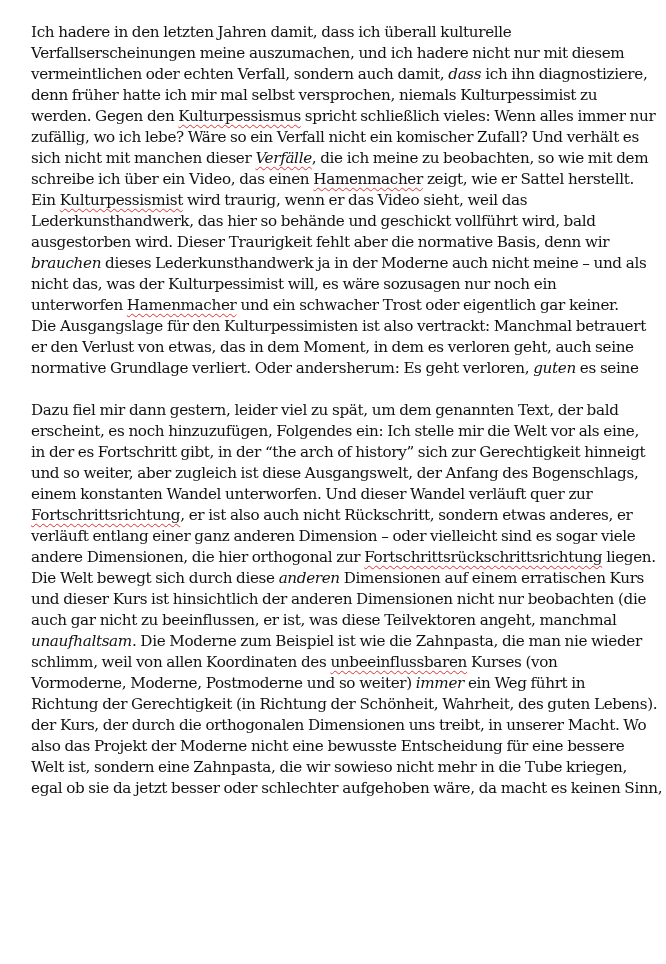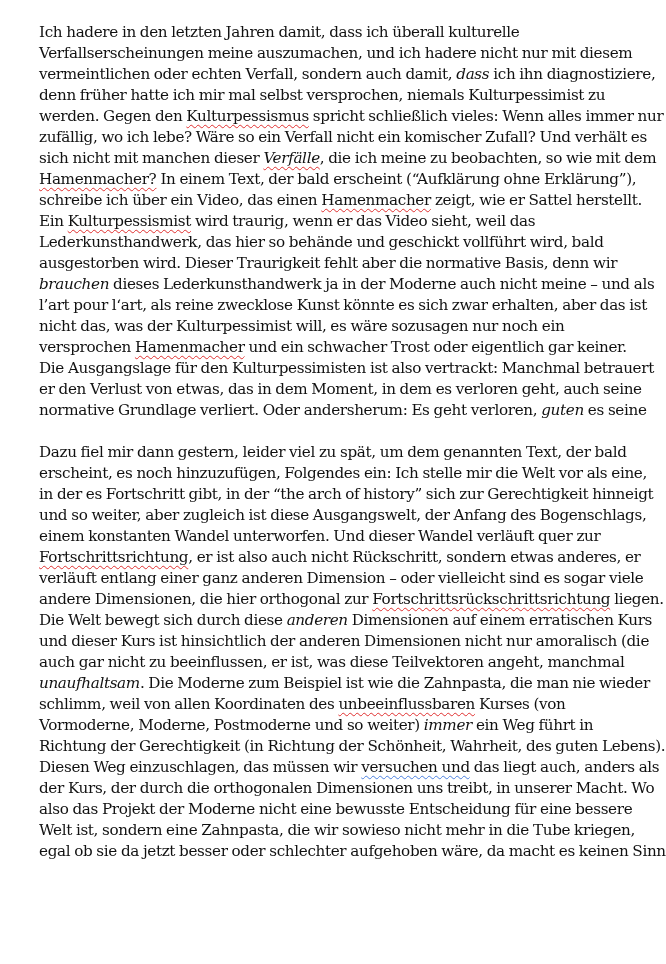--- a/index.html
+++ b/index.html
@@ -3,66 +3,63 @@
 <meta charset="utf-8">
 <style>
   html, body { margin: 0; padding: 0; background: #ffffff; }
   body { width: 666px; height: 964px; overflow: hidden; position: relative; }
   .page {
     position: absolute; left: 28px; top: 22px; width: 624px;
     font-family: "DejaVu Serif", "Liberation Serif", serif;
     font-size: 15.2px; line-height: 21px; color: #111111;
     letter-spacing: -0.35px; word-spacing: -0.5px;
   }
-  .para { margin: 0 0 21px 11px; white-space: normal; }
+  .para { margin: 0 0 21px 3px; white-space: normal; }
   .line { display: block; white-space: nowrap; }
   .sp-red { text-decoration: underline wavy #e03030; text-decoration-thickness: 1px; text-underline-offset: 3px; }
   .sp-blue { text-decoration: underline wavy #4a7fe0; text-decoration-thickness: 1px; text-underline-offset: 3px; }
   em { }
 </style>
 </head>
 <body>
 
 <div class="page">
   <div id="p0" class="para">
       <span class="line"><span>Ich hadere in den letzten Jahren damit, dass ich überall kulturelle</span></span>
       <span class="line"><span>Verfallserscheinungen meine auszumachen, und ich hadere nicht nur mit diesem</span></span>
       <span class="line"><span>vermeintlichen oder echten Verfall, sondern auch damit, </span><em>dass</em><span> ich ihn diagnostiziere,</span></span>
       <span class="line"><span>denn früher hatte ich mir mal selbst versprochen, niemals Kulturpessimist zu</span></span>
       <span class="line"><span>werden. Gegen den </span><span class="sp-red">Kulturpessismus</span><span> spricht schließlich vieles: Wenn alles immer nur</span></span>
       <span class="line"><span>zufällig, wo ich lebe? Wäre so ein Verfall nicht ein komischer Zufall? Und verhält es</span></span>
       <span class="line"><span>sich nicht mit manchen dieser </span><em class="sp-red">Verfälle</em><span>, die ich meine zu beobachten, so wie mit dem</span></span>
-      <span class="line"><span class="sp-red">Hamenmacher?</span><span> In einem Text, der bald erscheint (“Aufklärung ohne Erklärung”),</span></span>
       <span class="line"><span>schreibe ich über ein Video, das einen </span><span class="sp-red">Hamenmacher</span><span> zeigt, wie er Sattel herstellt.</span></span>
       <span class="line"><span>Ein </span><span class="sp-red">Kulturpessismist</span><span> wird traurig, wenn er das Video sieht, weil das</span></span>
       <span class="line"><span>Lederkunsthandwerk, das hier so behände und geschickt vollführt wird, bald</span></span>
       <span class="line"><span>ausgestorben wird. Dieser Traurigkeit fehlt aber die normative Basis, denn wir</span></span>
       <span class="line"><em>brauchen</em><span> dieses Lederkunsthandwerk ja in der Moderne auch nicht meine – und als</span></span>
-      <span class="line"><span>l’art pour l‘art, als reine zwecklose Kunst könnte es sich zwar erhalten, aber das ist</span></span>
       <span class="line"><span>nicht das, was der Kulturpessimist will, es wäre sozusagen nur noch ein</span></span>
-      <span class="line"><span>versprochen </span><span class="sp-red">Hamenmacher</span><span> und ein schwacher Trost oder eigentlich gar keiner.</span></span>
+      <span class="line"><span>unterworfen </span><span class="sp-red">Hamenmacher</span><span> und ein schwacher Trost oder eigentlich gar keiner.</span></span>
       <span class="line"><span>Die Ausgangslage für den Kulturpessimisten ist also vertrackt: Manchmal betrauert</span></span>
       <span class="line"><span>er den Verlust von etwas, das in dem Moment, in dem es verloren geht, auch seine</span></span>
       <span class="line"><span>normative Grundlage verliert. Oder andersherum: Es geht verloren, </span><em>guten</em><span> es seine</span></span>
     </div>
   <div id="p1" class="para">
       <span class="line"><span>Dazu fiel mir dann gestern, leider viel zu spät, um dem genannten Text, der bald</span></span>
       <span class="line"><span>erscheint, es noch hinzuzufügen, Folgendes ein: Ich stelle mir die Welt vor als eine,</span></span>
       <span class="line"><span>in der es Fortschritt gibt, in der “the arch of history” sich zur Gerechtigkeit hinneigt</span></span>
       <span class="line"><span>und so weiter, aber zugleich ist diese Ausgangswelt, der Anfang des Bogenschlags,</span></span>
       <span class="line"><span>einem konstanten Wandel unterworfen. Und dieser Wandel verläuft quer zur</span></span>
       <span class="line"><span class="sp-red">Fortschrittsrichtung</span><span>, er ist also auch nicht Rückschritt, sondern etwas anderes, er</span></span>
       <span class="line"><span>verläuft entlang einer ganz anderen Dimension – oder vielleicht sind es sogar viele</span></span>
       <span class="line"><span>andere Dimensionen, die hier orthogonal zur </span><span class="sp-red">Fortschrittsrückschrittsrichtung</span><span> liegen.</span></span>
       <span class="line"><span>Die Welt bewegt sich durch diese </span><em>anderen</em><span> Dimensionen auf einem erratischen Kurs</span></span>
-      <span class="line"><span>und dieser Kurs ist hinsichtlich der anderen Dimensionen nicht nur amoralisch (die</span></span>
+      <span class="line"><span>und dieser Kurs ist hinsichtlich der anderen Dimensionen nicht nur beobachten (die</span></span>
       <span class="line"><span>auch gar nicht zu beeinflussen, er ist, was diese Teilvektoren angeht, manchmal</span></span>
       <span class="line"><em>unaufhaltsam</em><span>. Die Moderne zum Beispiel ist wie die Zahnpasta, die man nie wieder</span></span>
       <span class="line"><span>schlimm, weil von allen Koordinaten des </span><span class="sp-red">unbeeinflussbaren</span><span> Kurses (von</span></span>
       <span class="line"><span>Vormoderne, Moderne, Postmoderne und so weiter) </span><em>immer</em><span> ein Weg führt in</span></span>
       <span class="line"><span>Richtung der Gerechtigkeit (in Richtung der Schönheit, Wahrheit, des guten Lebens).</span></span>
-      <span class="line"><span>Diesen Weg einzuschlagen, das müssen wir </span><span class="sp-blue">versuchen und</span><span> das liegt auch, anders als</span></span>
       <span class="line"><span>der Kurs, der durch die orthogonalen Dimensionen uns treibt, in unserer Macht. Wo</span></span>
       <span class="line"><span>also das Projekt der Moderne nicht eine bewusste Entscheidung für eine bessere</span></span>
       <span class="line"><span>Welt ist, sondern eine Zahnpasta, die wir sowieso nicht mehr in die Tube kriegen,</span></span>
       <span class="line"><span>egal ob sie da jetzt besser oder schlechter aufgehoben wäre, da macht es keinen Sinn,</span></span>
     </div>
 </div>
 
 </body></html>

